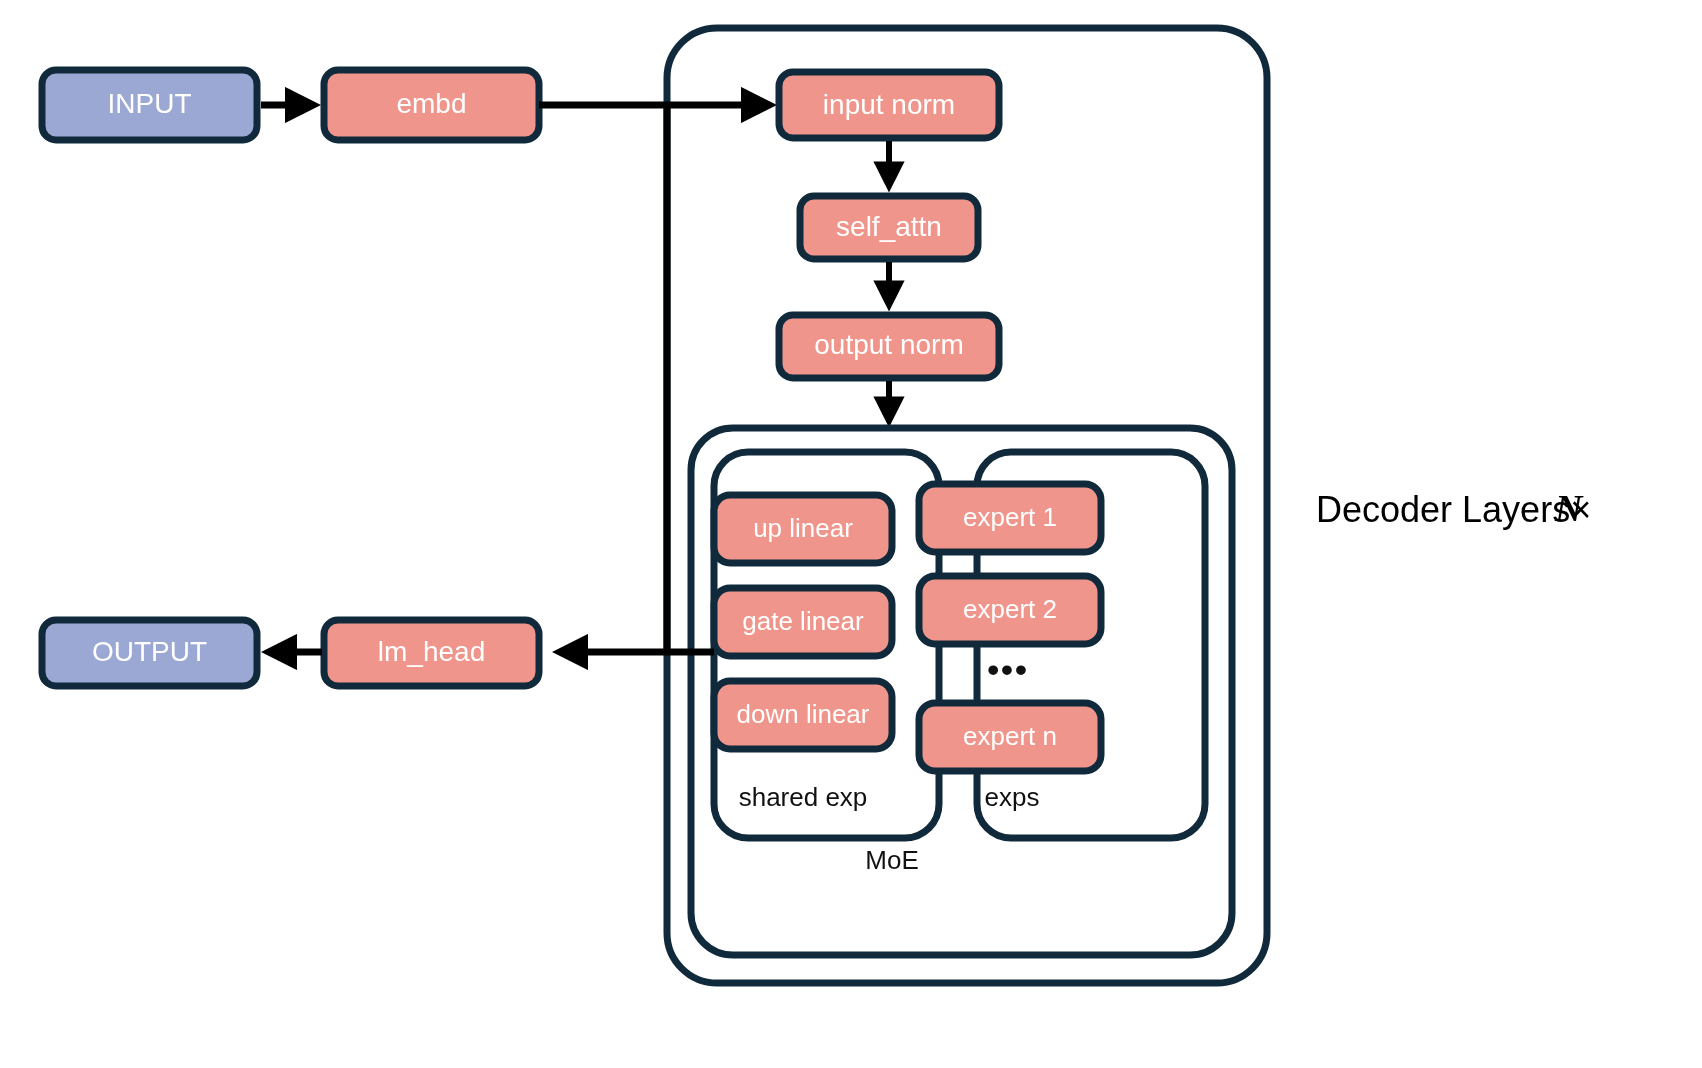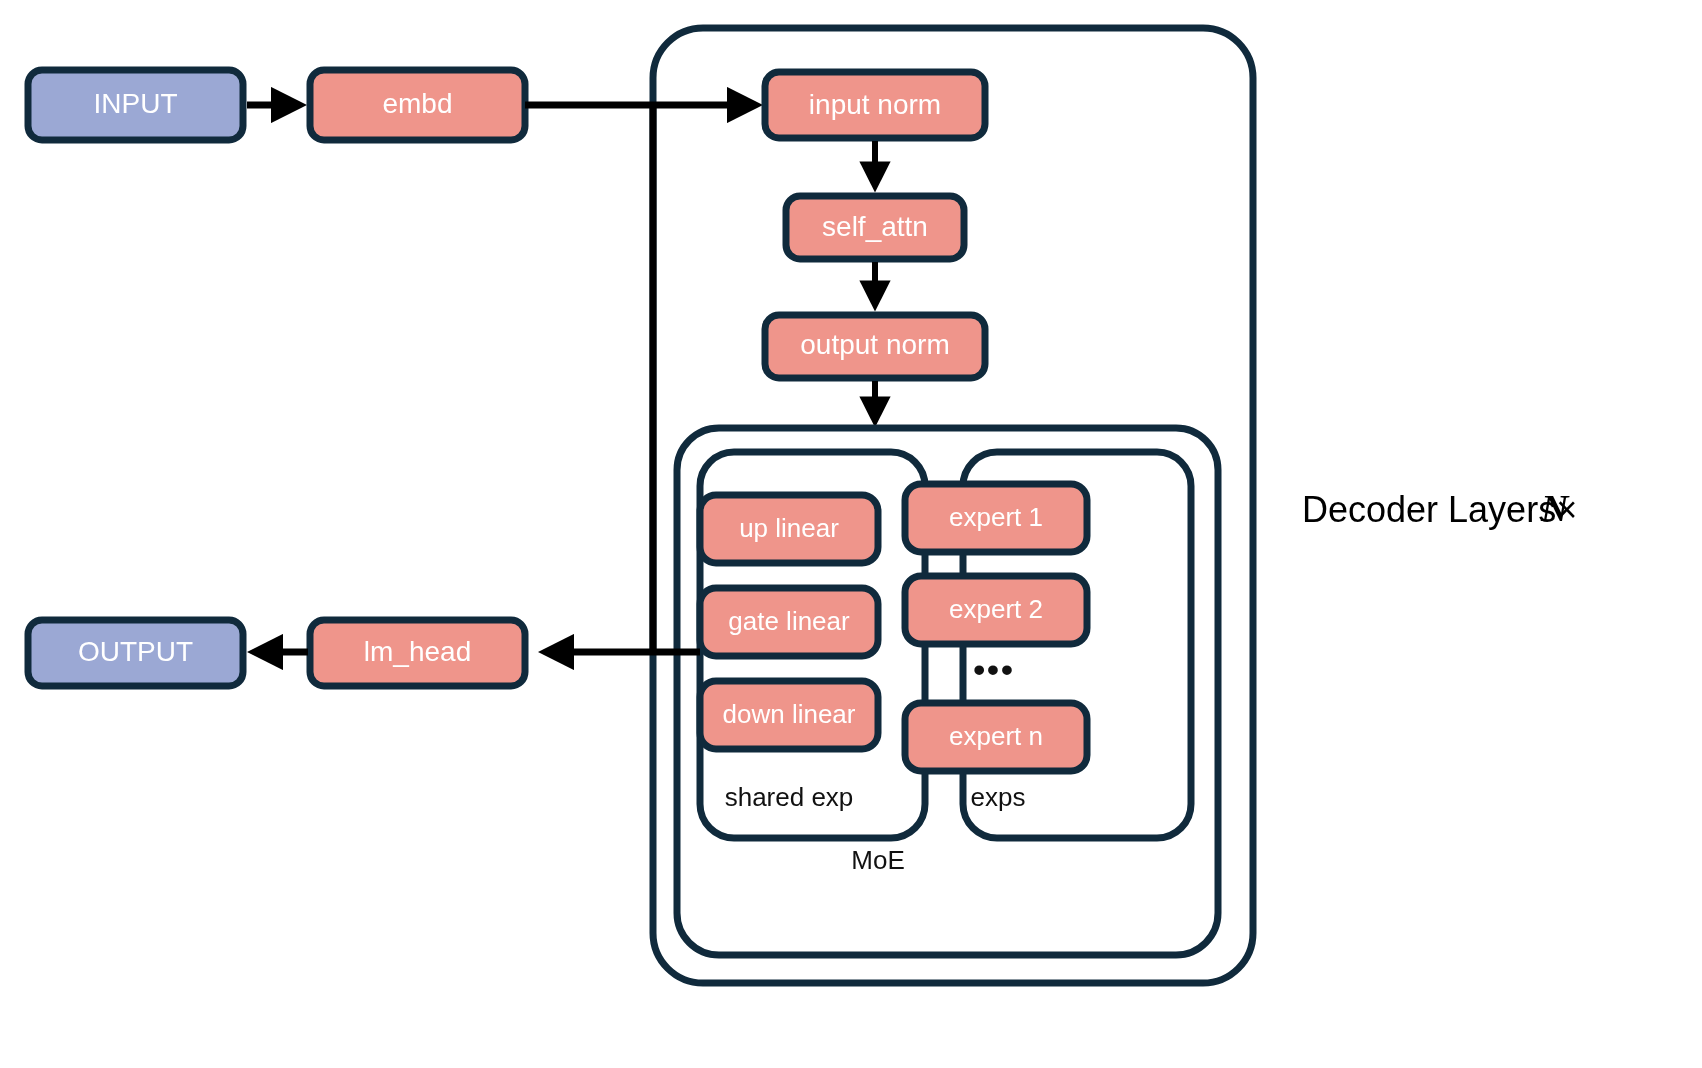--- a/index.html
+++ b/index.html
@@ -10,20 +10,21 @@
   body {
     width: 1702px;
     height: 1068px;
     overflow: hidden;
     font-family: "Liberation Sans", sans-serif;
   }
   #diagram-root {
     position: relative;
     width: 1532px;
     height: 1068px;
+    margin-left: 14px;
   }
   svg.diagram {
     display: block;
     width: 1702px;
     height: 1068px;
   }
   .box-rect {
     stroke: #102a3c;
     stroke-width: 7;
   }

